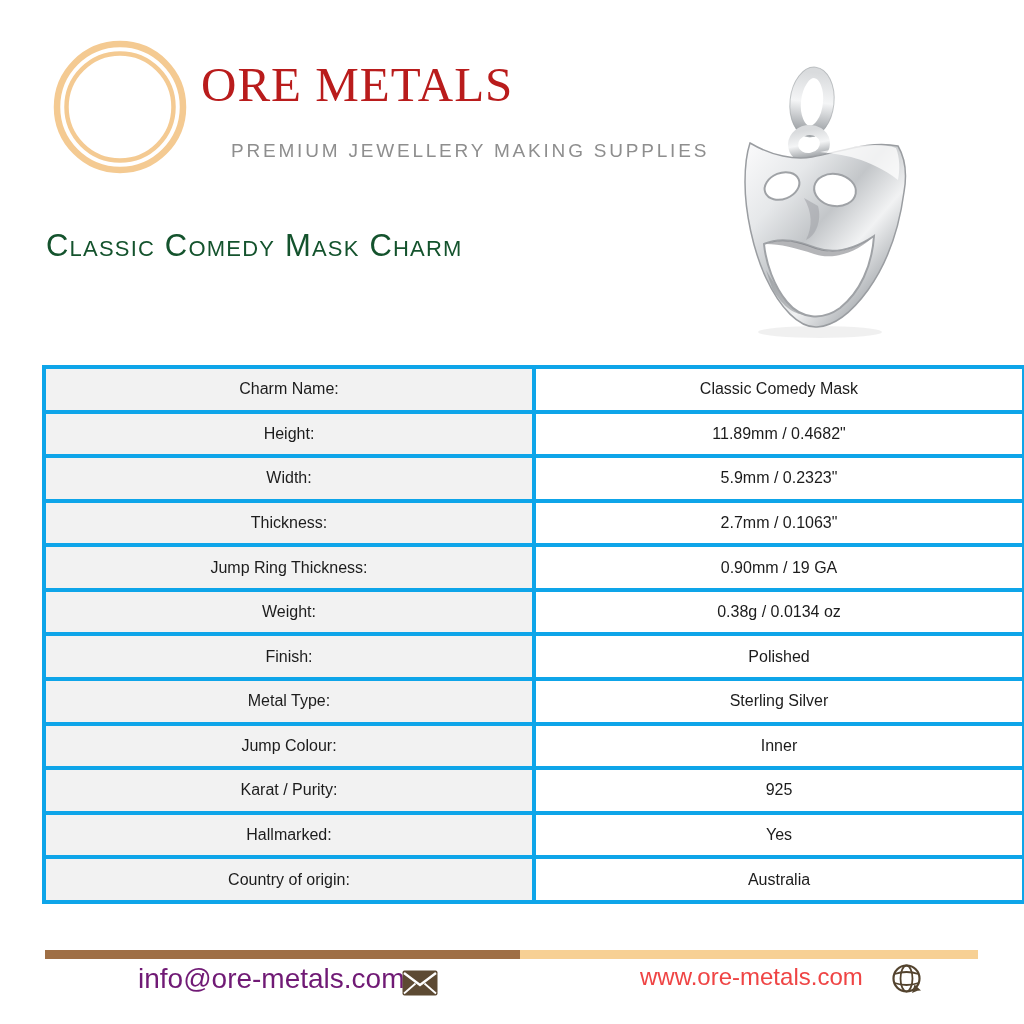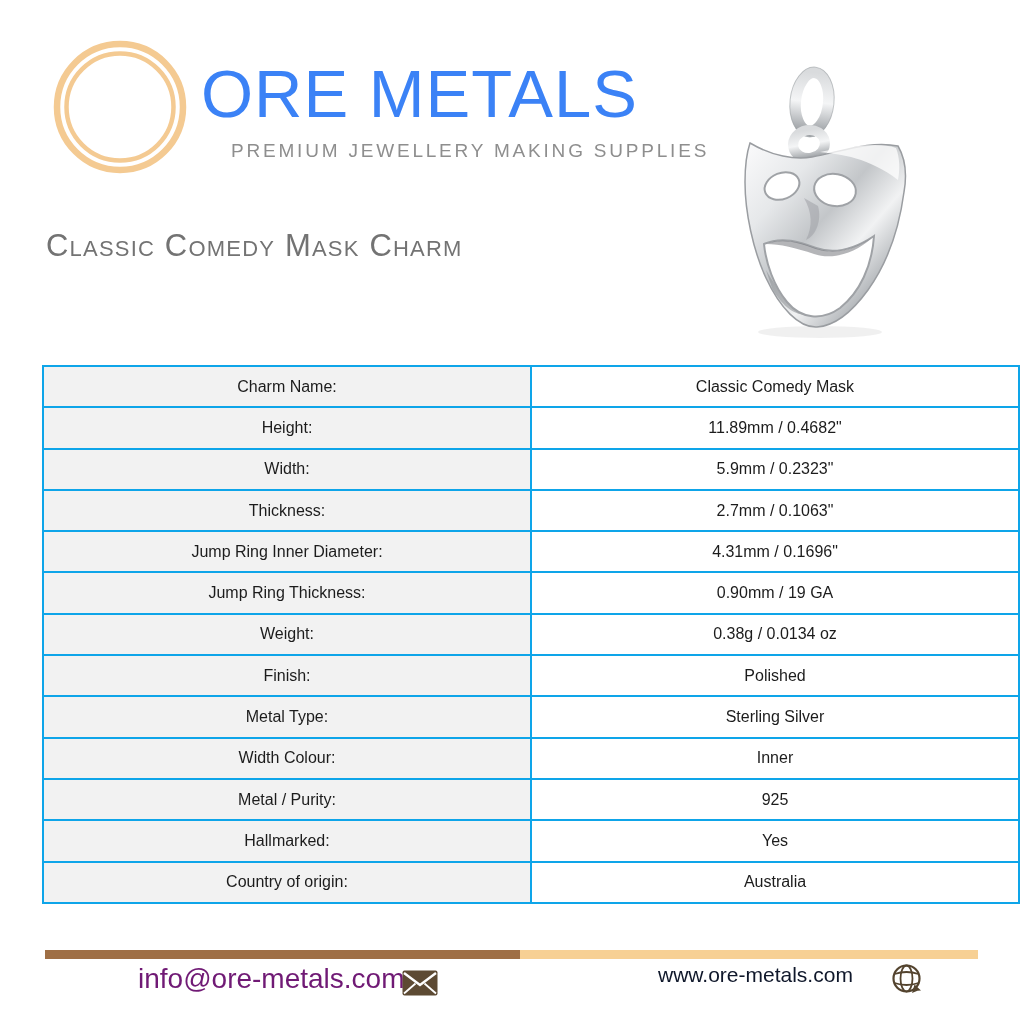--- a/index.html
+++ b/index.html
@@ -1,46 +1,46 @@
 <!DOCTYPE html>
 <html><head>
 <meta charset="utf-8">
 <style>
   html,body{margin:0;padding:0;background:#ffffff;}
   .page{position:relative;width:1024px;height:1024px;background:#ffffff;overflow:hidden;
         font-family:"Liberation Sans",sans-serif;}
 
   
   .logo-ring{position:absolute;left:45px;top:33px;width:150px;height:150px;}
-  .brand-name{position:absolute;left:201px;top:60px;font-family:Liberation Sans, sans-serif;
-              font-size:67px;line-height:1;color:#3b82f6;letter-spacing:1px;white-space:nowrap;}
+  .brand-name{position:absolute;left:201px;top:60px;font-family:Liberation Serif, serif;
+              font-size:49px;line-height:1;color:#b91c1c;letter-spacing:1px;white-space:nowrap;}
   .brand-tagline{position:absolute;left:231px;top:140px;font-size:19px;color:#8E8E8E;
                  letter-spacing:2.8px;white-space:nowrap;}
 
   
   .product-image{position:absolute;left:700px;top:40px;width:230px;height:300px;}
 
   
-  .page-title{position:absolute;left:46px;top:222px;color:#737373;font-size:31px;
+  .page-title{position:absolute;left:46px;top:222px;color:#14532d;font-size:31px;
               font-variant:small-caps;letter-spacing:1.2px;line-height:48px;}
   .page-title .t-line{white-space:nowrap;}
 
   
   .spec-table-wrap{position:absolute;left:42px;top:365px;}
   table.spec{border-collapse:collapse;width:940px;height:539px;table-layout:fixed;}
-  table.spec td{border:2px solid #0ea5e9;font-size:16px;color:#1c1c1c;text-align:center;
+  table.spec td{border:4px solid #0ea5e9;font-size:16px;color:#1c1c1c;text-align:center;
                 vertical-align:middle;padding:0 8px;}
   table.spec td.label{background:#F2F2F2;width:470px;}
   table.spec td.value{background:#FFFFFF;width:470px;}
 
   
   .footer-bar-left{position:absolute;left:45px;top:950px;width:475px;height:9px;background:#9F6F45;}
   .footer-bar-right{position:absolute;left:520px;top:950px;width:458px;height:9px;background:#F7D094;}
   .footer-email{position:absolute;left:138px;top:963px;font-size:28px;color:#701a75;white-space:nowrap;}
-  .footer-website{position:absolute;left:658px;top:963px;font-size:21px;color:#0f172a;white-space:nowrap;}
+  .footer-website{position:absolute;left:640px;top:963px;font-size:24px;color:#ef4444;white-space:nowrap;}
   .envelope-icon{position:absolute;left:402px;top:970px;width:36px;height:26px;}
   .globe-icon{position:absolute;left:890px;top:962px;width:35px;height:35px;}
 </style>
 </head>
 <body>
 
 <div class="page">
 
   <svg class="logo-ring" viewBox="0 0 150 150">
     <circle cx="75" cy="74" r="63" fill="none" stroke="#F4CA92" stroke-width="6.5"></circle>
@@ -109,45 +109,41 @@
         </tr>
           <tr>
           <td class="label">Width:</td>
           <td class="value">5.9mm / 0.2323"</td>
         </tr>
           <tr>
           <td class="label">Thickness:</td>
           <td class="value">2.7mm / 0.1063"</td>
         </tr>
           <tr>
-          <td class="label">Jump Ring Inner Diameter:</td>
-          <td class="value">4.31mm / 0.1696"</td>
-        </tr>
-          <tr>
           <td class="label">Jump Ring Thickness:</td>
           <td class="value">0.90mm / 19 GA</td>
         </tr>
           <tr>
           <td class="label">Weight:</td>
           <td class="value">0.38g / 0.0134 oz</td>
         </tr>
           <tr>
           <td class="label">Finish:</td>
           <td class="value">Polished</td>
         </tr>
           <tr>
           <td class="label">Metal Type:</td>
           <td class="value">Sterling Silver</td>
         </tr>
           <tr>
-          <td class="label">Width Colour:</td>
+          <td class="label">Jump Colour:</td>
           <td class="value">Inner</td>
         </tr>
           <tr>
-          <td class="label">Metal / Purity:</td>
+          <td class="label">Karat / Purity:</td>
           <td class="value">925</td>
         </tr>
           <tr>
           <td class="label">Hallmarked:</td>
           <td class="value">Yes</td>
         </tr>
           <tr>
           <td class="label">Country of origin:</td>
           <td class="value">Australia</td>
         </tr>

